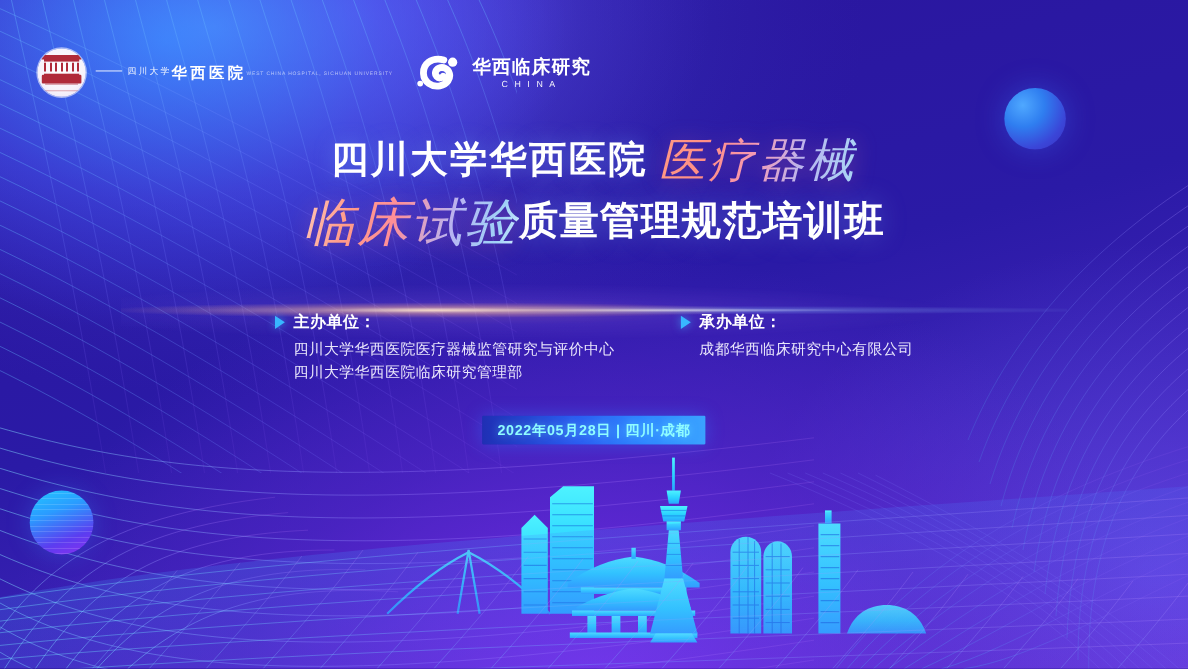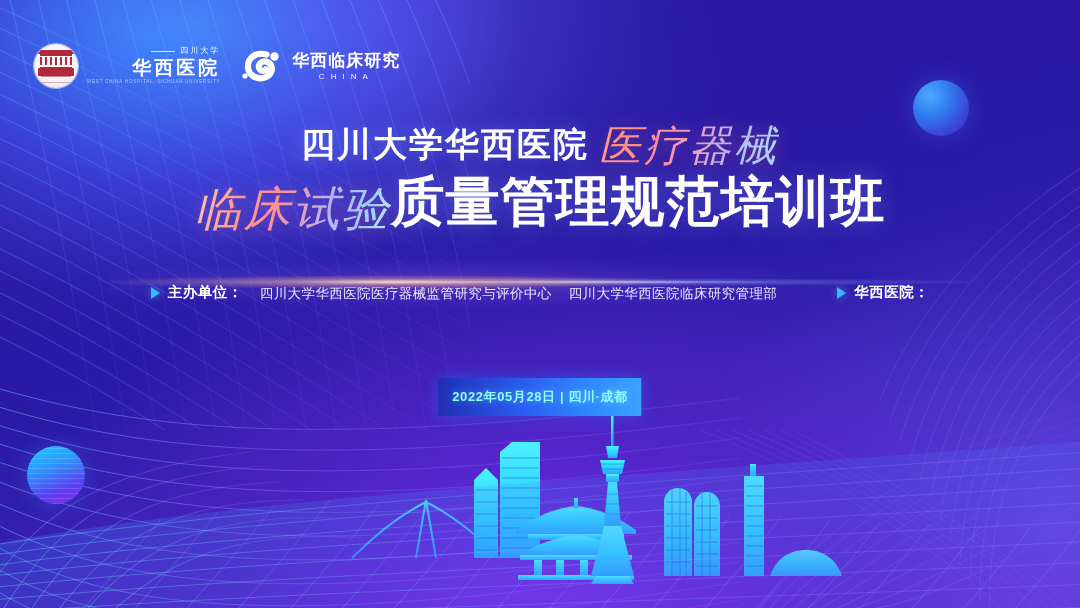--- a/index.html
+++ b/index.html
@@ -74,27 +74,27 @@
     background:#b02a3a;border-radius:2px 2px 0 0;
   }
   .crest .band{
     position:absolute;left:4px;top:24px;width:36px;height:8px;background:#b02a3a;border-radius:1px;
   }
   .crest .base{
     position:absolute;left:7px;bottom:5px;width:30px;height:5px;
     border-top:1px solid rgba(176,42,58,.55);
     border-bottom:1px solid rgba(176,42,58,.35);
   }
-  .wch-text{display:flex;flex-direction:column;align-items:flex-end;line-height:1;}
+  .wch-text{display:flex;flex-direction:row;align-items:center;line-height:1;}
   .wch-top{
     display:flex;align-items:center;gap:5px;color:#fff;font-size:8px;letter-spacing:2px;
     opacity:.95;margin-bottom:3px;
   }
   .wch-rule{display:inline-block;width:24px;height:1px;background:rgba(255,255,255,.85);}
-  .wch-main{color:#fff;font-size:19px;font-weight:700;letter-spacing:3px;}
+  .wch-main{color:#fff;font-size:14px;font-weight:700;letter-spacing:3px;}
   .wch-sub{color:rgba(255,255,255,.6);font-size:4.5px;letter-spacing:.8px;margin-top:3px;}
 
   .logo-wccr{display:flex;align-items:center;gap:8px;}
   .wccr-mark{position:relative;width:42px;height:34px;flex:0 0 auto;}
   .wccr-text{display:flex;flex-direction:column;line-height:1;}
   .wccr-main{color:#fff;font-size:17px;font-weight:700;letter-spacing:1px;}
   .wccr-sub{color:#fff;font-size:8px;letter-spacing:6px;margin-top:4px;opacity:.95;text-align:center;}
 
   
   .title-wrap{position:absolute;left:0;right:0;top:114px;text-align:right;}
@@ -118,49 +118,49 @@
   .line2{
     display:flex;align-items:baseline;justify-content:center;
     margin-top:6px;height:66px;
   }
   .t-brush2{
     font-size:47px;letter-spacing:2px;position:relative;top:5px;
     background:linear-gradient(105deg,#ffc9bb 0%,#ff9b89 22%,#ff8f97 42%,#b7b4f2 68%,#9fd2f7 88%,#d8ecff 100%);
     -webkit-background-clip:text;background-clip:text;color:transparent;-webkit-text-fill-color:transparent;
   }
   .t-white2{
-    color:#fff;font-size:54px;font-weight:700;letter-spacing:1px;margin-left:0;
+    color:#fff;font-size:36px;font-weight:700;letter-spacing:1px;margin-left:0;
     text-shadow:0 0 24px rgba(130,175,255,.40);
   }
 
   
   .orgs{
     position:absolute;left:0;right:0;top:283px;
     display:flex;justify-content:center;gap:60px;
   }
-  .org-col{display:flex;}
+  .org-col{display:flex;flex-direction:column;}
   .org-head{display:flex;align-items:center;gap:8px;margin-bottom:5px;}
   .tri{
     width:0;height:0;flex:0 0 auto;
     border-left:9px solid #38b7ff;
     border-top:6px solid transparent;
     border-bottom:6px solid transparent;
     filter:drop-shadow(0 0 4px rgba(60,180,255,.7));
   }
   .org-title{color:#fff;font-size:14.5px;font-weight:700;letter-spacing:.5px;}
   .org-line{
     color:#e9e6fb;font-size:13.5px;line-height:21px;letter-spacing:.4px;
     padding-left:17px;white-space:nowrap;
   }
 
   
   .date-badge{
     position:absolute;left:50%;top:378px;transform:translateX(-50%);
     display:inline-flex;align-items:center;justify-content:center;
-    height:38px;padding:0 14px;
+    height:26px;padding:0 14px;
     background:linear-gradient(90deg,#1f2fb4 0%,#2b5cf0 42%,#2f86ff 72%,#3aa2ff 100%);
     border-radius:1px;
     box-shadow:0 0 16px rgba(50,120,255,.45);
   }
   .date-badge span{
     color:#8ffcff;font-size:13px;font-weight:700;letter-spacing:.6px;white-space:nowrap;
     text-shadow:0 0 8px rgba(110,250,255,.55);
   }
 
   
@@ -366,22 +366,23 @@
         <i class="tri"></i>
         <span class="org-title">主办单位：</span>
       </div>
       <div class="org-line">四川大学华西医院医疗器械监管研究与评价中心</div>
       <div class="org-line">四川大学华西医院临床研究管理部</div>
     </div>
 
     <div class="org-col">
       <div class="org-head">
         <i class="tri"></i>
-        <span class="org-title">华西医院：</span>
+        <span class="org-title">承办单位：</span>
       </div>
+      <div class="org-line">成都华西临床研究中心有限公司</div>
     </div>
   </div>
 
   <div class="date-badge">
     <span>2022年05月28日 | 四川·成都</span>
   </div>
 
   <div class="skyline">
     <svg viewBox="0 0 1080 210" width="1080" height="210" xmlns="http://www.w3.org/2000/svg" aria-hidden="true">
       <defs>

